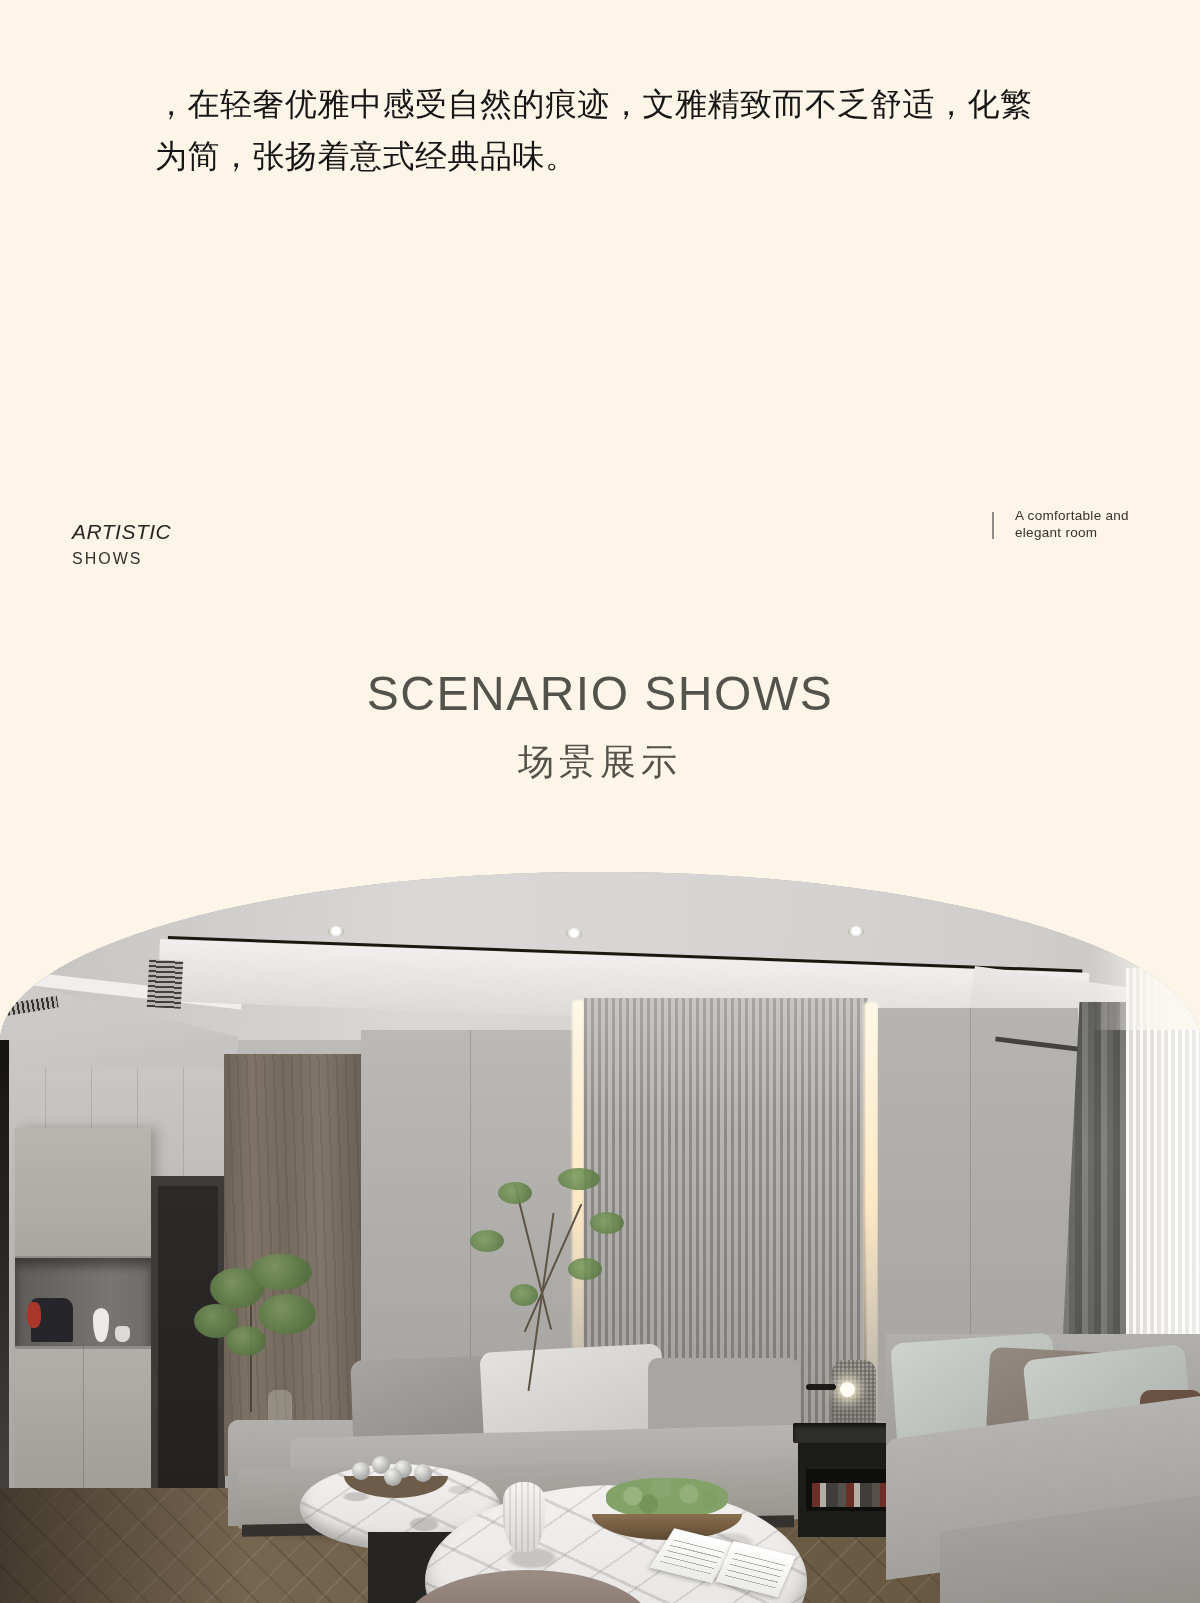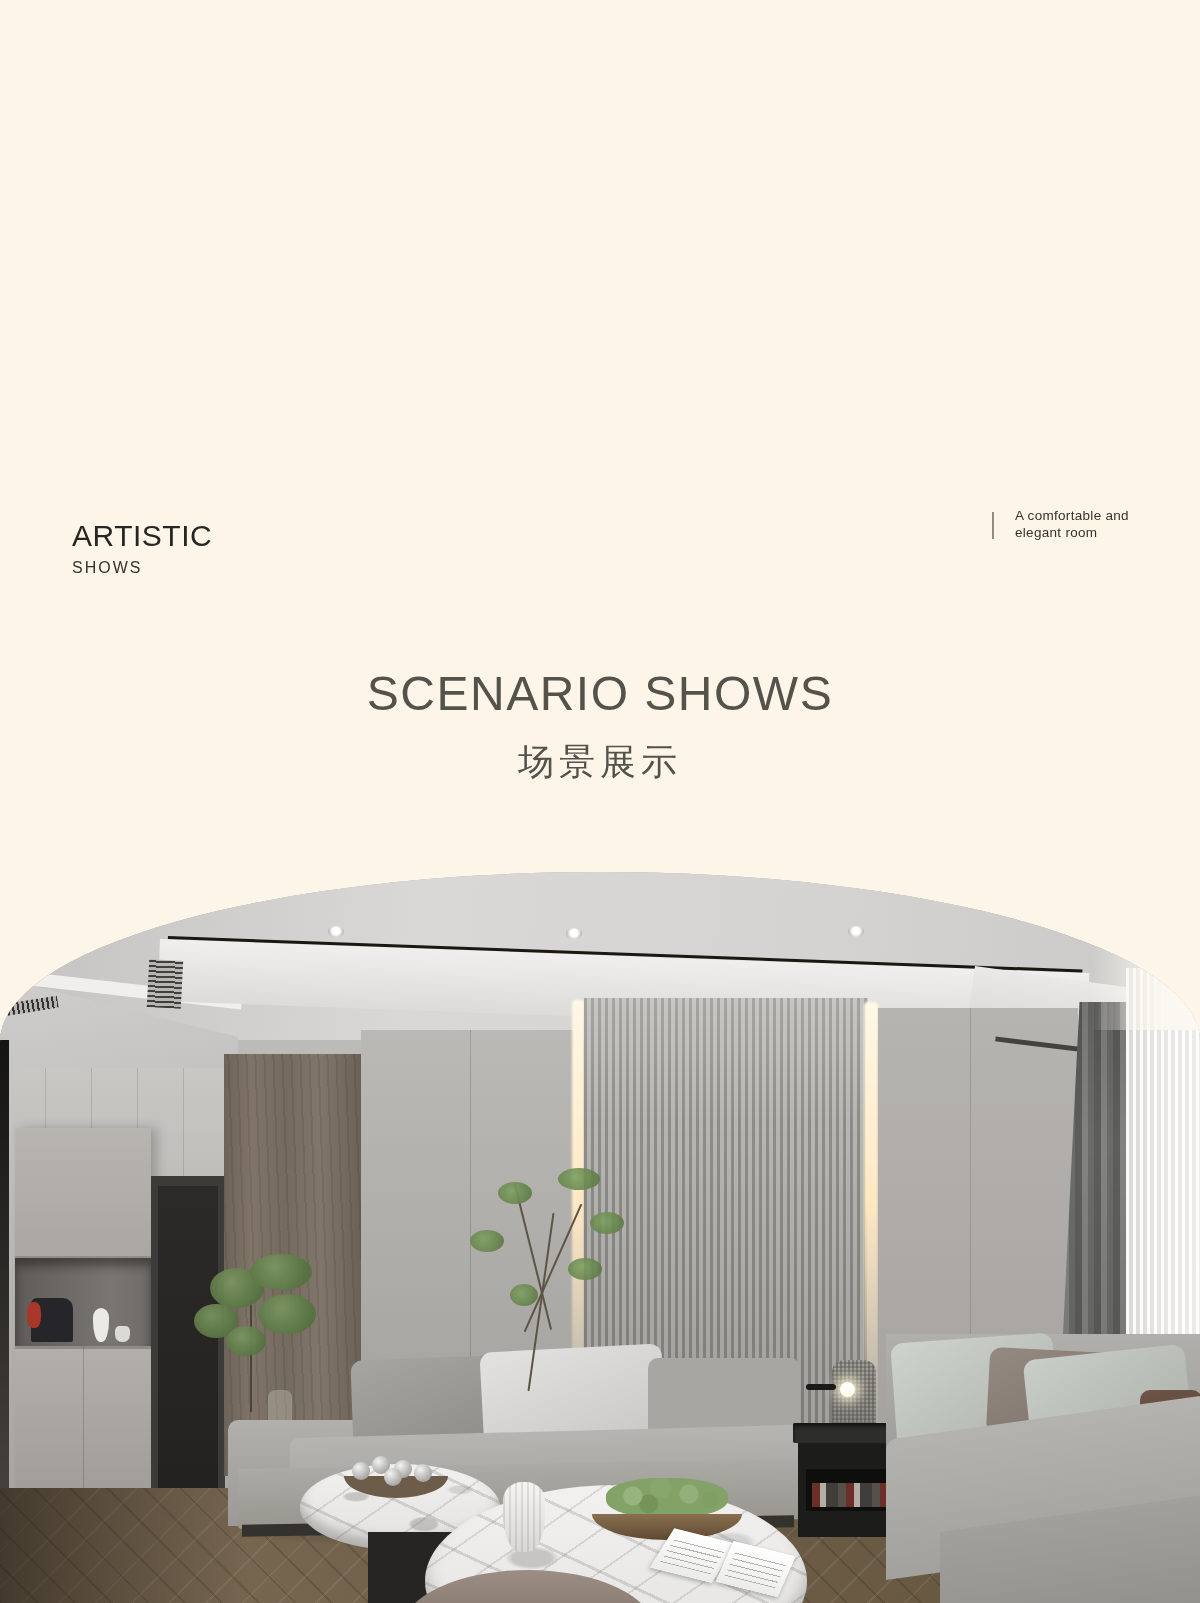--- a/index.html
+++ b/index.html
@@ -7,21 +7,21 @@
     width:1200px;height:1603px;position:relative;overflow:hidden;
     background:var(--cream,#fcf5e8);
     font-family:"Liberation Sans","DejaVu Sans",sans-serif;
   }
   .abs{position:absolute;}
 
   
   .intro{top:78px;left:155px;width:900px;color:var(--ink,#161616);
     font-size:32px;line-height:52px;font-weight:500;letter-spacing:.5px;}
   .artistic{top:521px;left:72px;color:#262622;}
-  .artistic .title{font-size:30px;letter-spacing:.5px;line-height:1;}
+  .artistic .title{font-size:21px;letter-spacing:.5px;line-height:1;font-style:italic;}
   .artistic .sub{font-size:16px;letter-spacing:2px;line-height:1;margin-top:9px;color:#33322e;}
   .caption{top:508px;left:992px;display:flex;align-items:center;}
   .caption .bar{width:2px;height:27px;background:var(--divider,#918d85);margin-right:21px;margin-top:2px;}
   .caption .lines{font-size:13.5px;line-height:16.5px;color:var(--caption,#35332f);letter-spacing:.3px;}
   .heading-en{top:670px;left:0;width:1200px;text-align:center;
     color:var(--heading,#53534c);font-size:48px;letter-spacing:1.5px;line-height:1;}
   .heading-zh{top:744px;left:0;width:1200px;text-align:center;
     color:var(--heading,#53534c);font-size:36px;letter-spacing:5px;line-height:1;font-weight:500;}
 
   
@@ -233,20 +233,22 @@
   .mag-lines{inset:8px 6px;background:repeating-linear-gradient(0deg,rgba(120,120,118,.55) 0 1px,transparent 1px 6px);}
 
   .pouf{left:402px;top:698px;width:252px;height:70px;
     border-radius:50% 50% 0 0/85% 85% 0 0;
     background:linear-gradient(180deg,#9c8d84,#7e7069);}
 </style>
 </head>
 <body>
 
 <div class="abs intro">
+  <div>，在轻奢优雅中感受自然的痕迹，文雅精致而不乏舒适，化繁</div>
+  <div>为简，张扬着意式经典品味。</div>
 </div>
 
 <div class="abs artistic">
   <div class="title">ARTISTIC</div>
   <div class="sub">SHOWS</div>
 </div>
 
 <div class="abs caption">
   <div class="bar"></div>
   <div class="lines">

